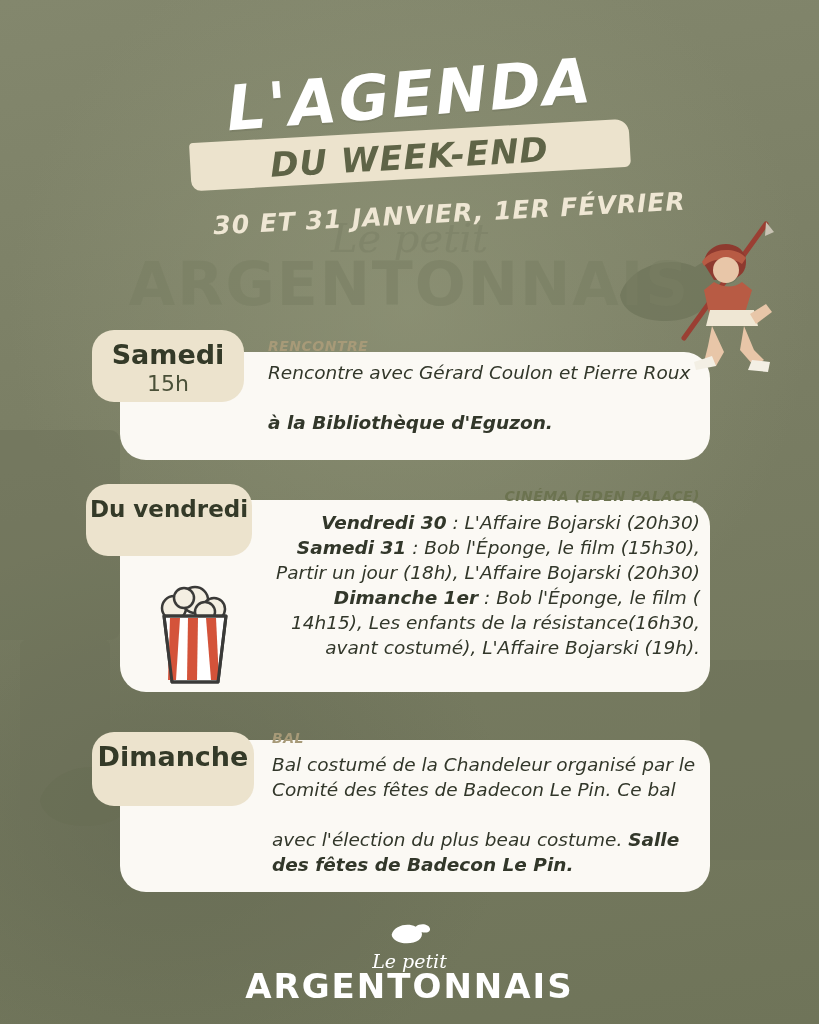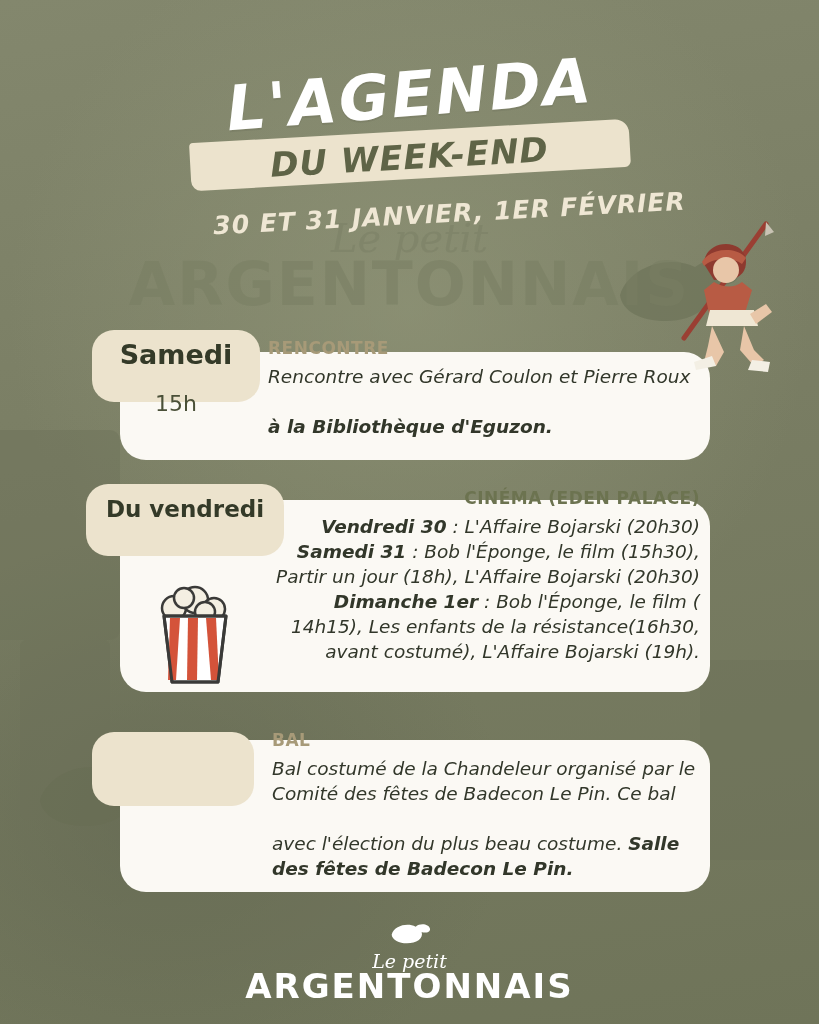--- a/index.html
+++ b/index.html
@@ -157,38 +157,38 @@
     font-weight: bold;
     font-size: 27px;
     line-height: 30px;
     color: #343a28;
   }
   .tag-time {
     font-family: "DejaVu Sans", sans-serif;
     font-size: 22px;
     line-height: 28px;
     color: #4a5038;
-    margin-top: 20px;
-  }
-  .tag-samedi   { top: 330px; left: 92px; width: 168px; height: 72px; }
-  .tag-vendim   { top: 484px; left: 86px; width: 198px; height: 72px; padding-top: 12px; }
+  }
+  .tag-samedi   { top: 330px; left: 92px; width: 152px; height: 72px; }
+  .tag-vendim   { top: 484px; left: 86px; width: 166px; height: 72px; padding-top: 12px; }
   .tag-vendim .tag-day { font-size: 23px; line-height: 26px; }
   .tag-dimanche { top: 732px; left: 92px; width: 162px; height: 74px; }
 
   .card-body {
     position: absolute;
     z-index: 8;
   }
   .sec-head {
     font-family: "DejaVu Sans", sans-serif;
     font-weight: bold;
-    font-size: 17px;
+    font-size: 14px;
     letter-spacing: 0.5px;
     color: #9a8d6b;
     margin-bottom: 6px;
+    font-style: italic;
   }
   .sec-head.olive { color: #6c7350; }
   .sec-head.tan   { color: #a79a78; }
   .sec-text {
     font-family: "DejaVu Sans", sans-serif;
     font-size: 18.5px;
     line-height: 25px;
     color: #32372a;
     font-style: italic;
   }
@@ -338,20 +338,21 @@
       <b>Samedi 31</b><span> : </span><span>Bob l'Éponge, le film (15h30), Partir un jour (18h), L'Affaire Bojarski (20h30)</span>
     </span><br>
     <span>
       <b>Dimanche 1er</b><span> :  </span><span>Bob l'Éponge, le film ( 14h15), Les enfants de la résistance(16h30, avant costumé), L'Affaire Bojarski (19h).</span>
     </span>
   </div>
 </div>
 
 <div class="card card-bal"></div>
 <div class="tag tag-dimanche">
+  <div class="tag-day">Dimanche</div>
 </div>
 <div class="card-body body-bal">
   <div class="sec-head tan">BAL</div>
   <div class="sec-text">
     <span>Bal costumé de la Chandeleur organisé par le</span><br>
     <span>Comité des fêtes de Badecon Le Pin. Ce bal</span><br>
     <br>
     <span>avec l'élection du plus beau costume.</span>
     <b>Salle des fêtes de Badecon Le Pin.</b>
   </div>

